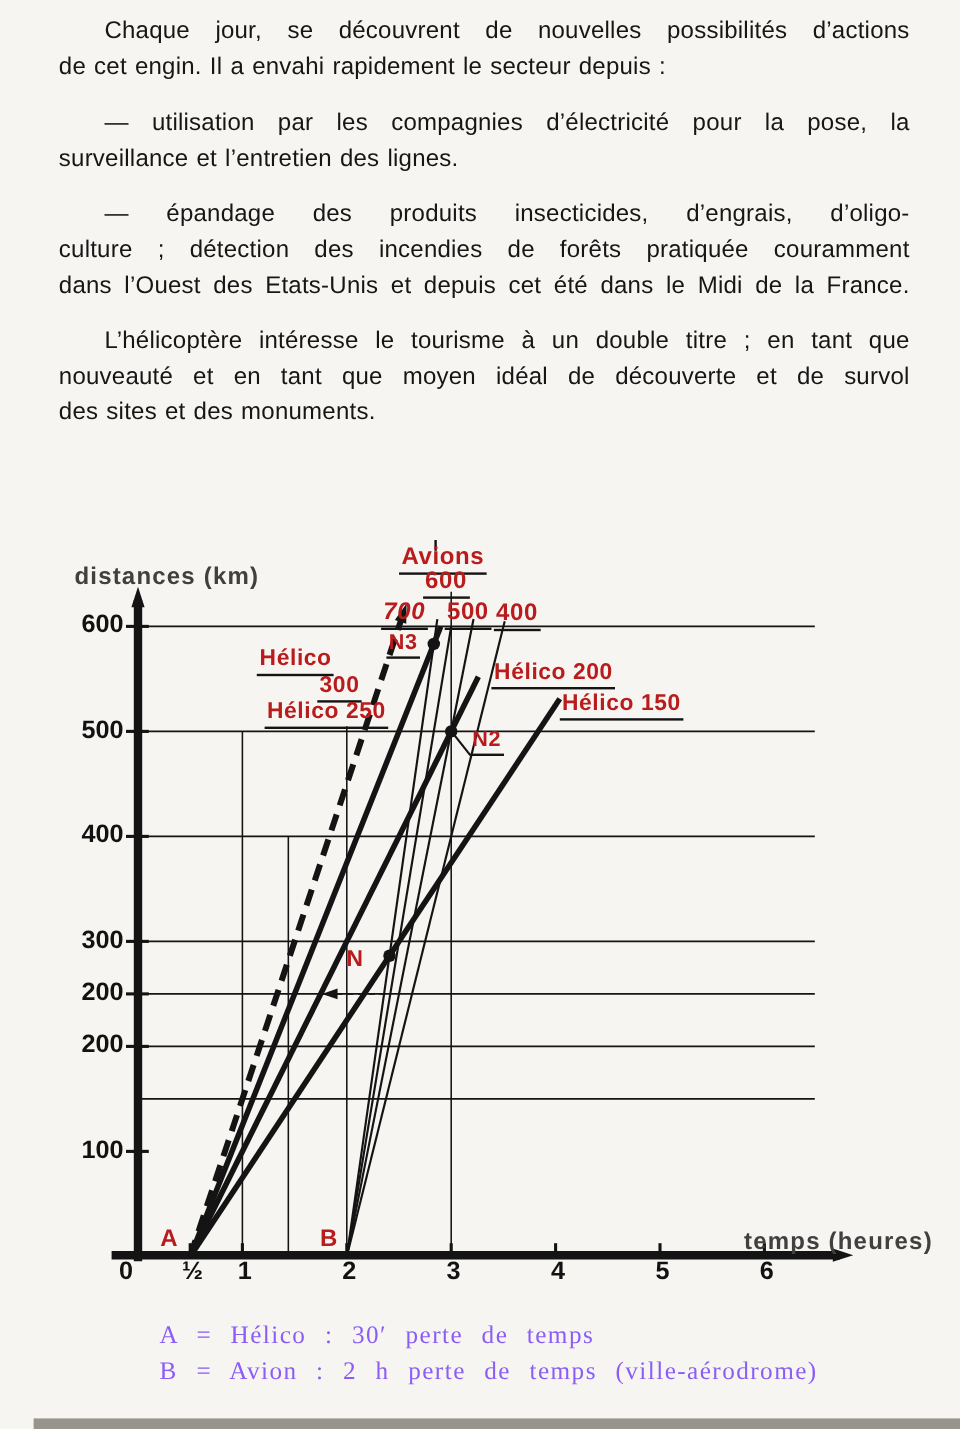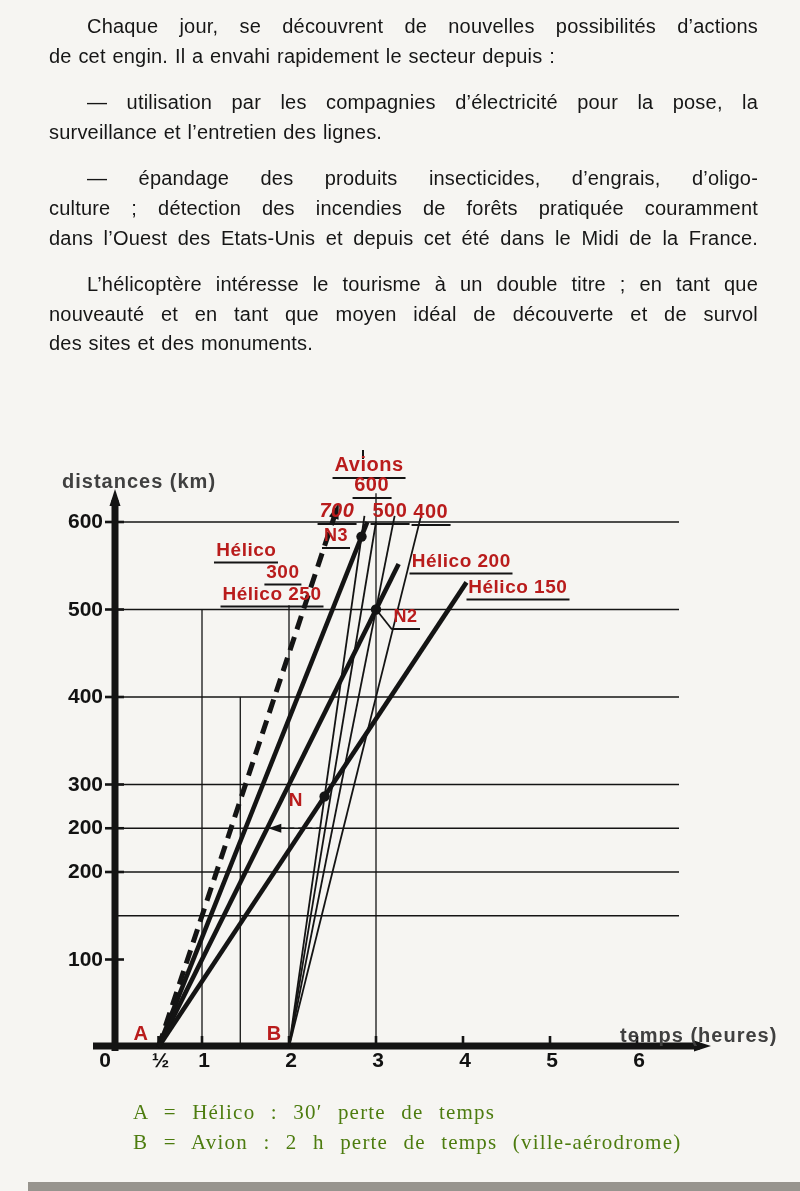--- a/index.html
+++ b/index.html
@@ -19,21 +19,21 @@
                transform:translate(-50%,-50%);color:#b91c1c;letter-spacing:.5px;}
   .chart-label.u{border-bottom:2.5px solid #141414;padding:0 2px 1px 2px;}
   .ylab{position:absolute;left:31px;width:72px;text-align:right;
         font-weight:700;font-size:21px;color:#121212;}
   .xlab{position:absolute;transform:translateX(-50%);
         font-weight:700;font-size:21px;color:#121212;white-space:nowrap;}
   .axis-title{position:absolute;font-weight:700;font-size:20px;
               letter-spacing:1px;color:#404040;white-space:nowrap;}
   
   .legend-line{position:absolute;left:133px;font-family:"Liberation Serif",serif;
-               font-size:21px;letter-spacing:1.2px;word-spacing:9px;color:#4d7c0f;white-space:nowrap;}
+               font-size:21px;letter-spacing:1.2px;word-spacing:9px;color:#8b5cf6;white-space:nowrap;}
   #bottom-bar{position:absolute;left:28px;top:1182px;width:772px;height:9px;background:#97948e;}
 </style>
 </head>
 <body>
 
 <div id="page">
 
   <div id="body-text">
       <div class="para">
         <div class="tline fill indent">Chaque jour, se découvrent de nouvelles possibilités d’actions</div>

